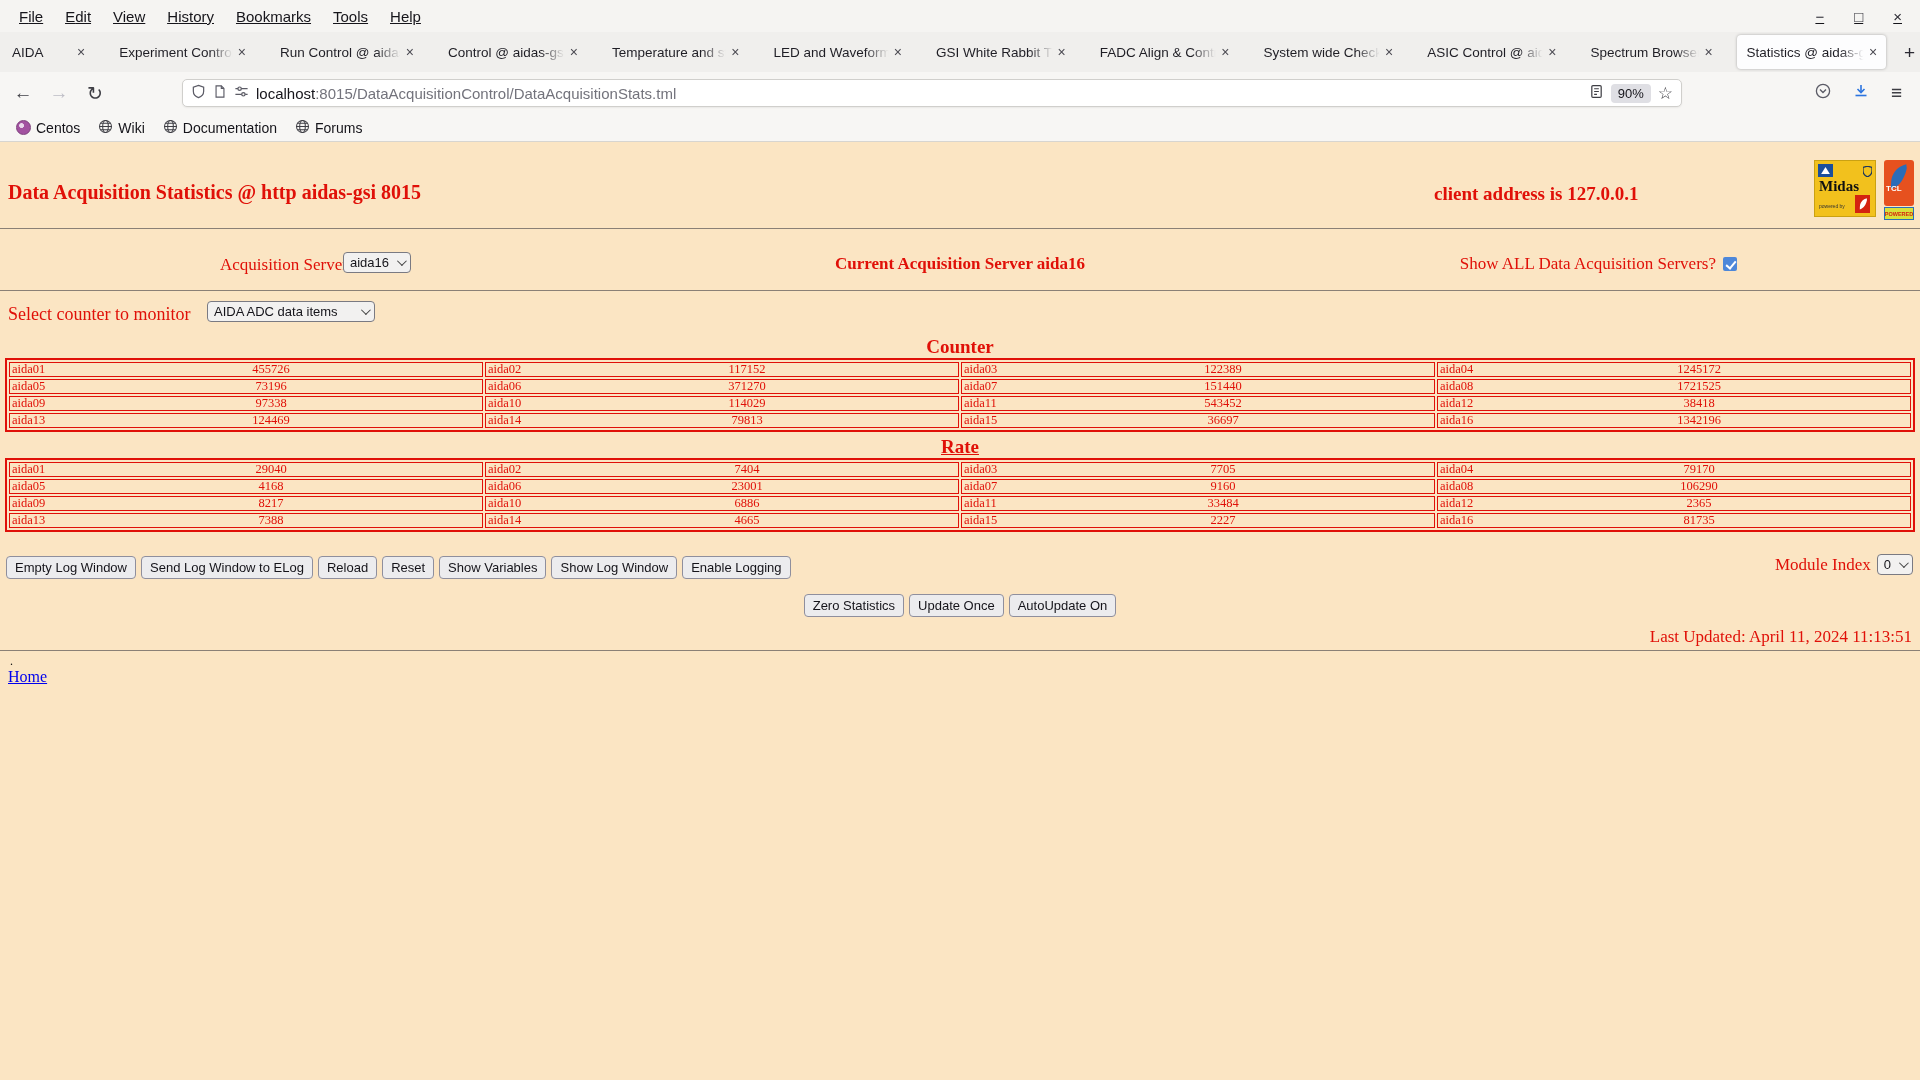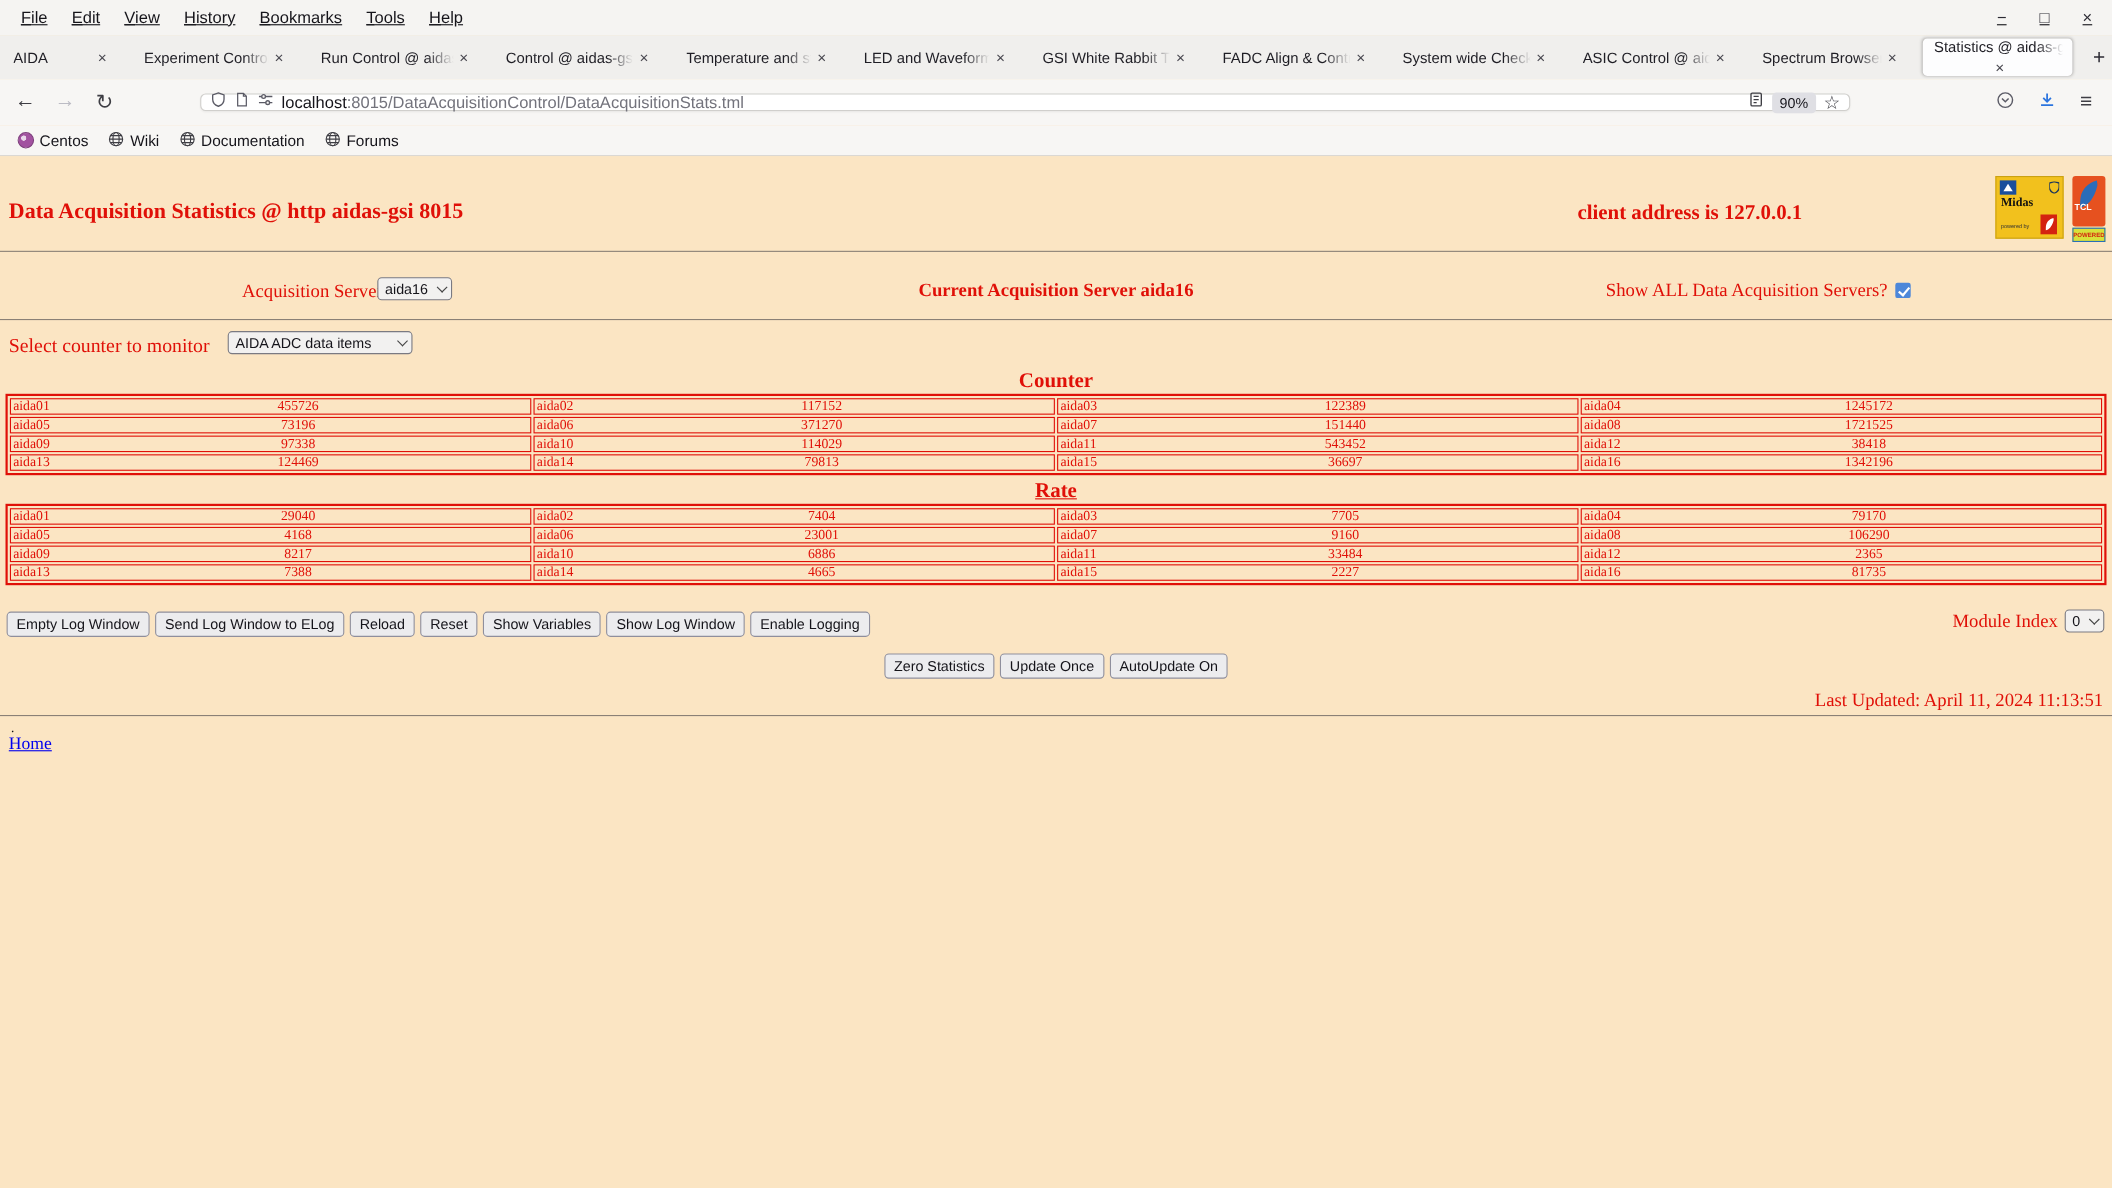--- a/index.html
+++ b/index.html
@@ -12,29 +12,29 @@
   .mi { display:inline-block; padding:4px 11px; cursor:default; }
   .mi::first-letter { text-decoration:underline; }
   .winctl { margin-left:auto; display:flex; align-items:center; gap:30px; padding-right:18px; color:#2b2a33; font-size:15px; }
   .winctl span { cursor:default; }
 
   
   .tabbar { height:40px; background:#f0efed; display:flex; align-items:flex-end; flex:0 0 auto; padding:0 2px;gap:15px; }
   .tab { width:153px; height:34px; margin-bottom:3px; display:flex; align-items:center; padding:0 6px 0 10px; border-radius:4px; color:#1f1e25; font-size:13.5px; position:relative; }
   .tab .tl { flex:1; white-space:nowrap; overflow:hidden; -webkit-mask-image:linear-gradient(90deg,#000 78%,transparent 98%); mask-image:linear-gradient(90deg,#000 78%,transparent 98%); }
   .tab .tc { color:#4b4a52; font-size:14px; padding:0 3px; }
-  .tab.active { background:#fdfdfe; box-shadow:0 0 3px rgba(0,0,0,.3);flex-direction:column; }
+  .tab.active { background:#fdfdfe; box-shadow:0 0 3px rgba(0,0,0,.3); }
   .newtab { width:30px; height:30px; margin-bottom:4px; display:flex; align-items:center; justify-content:center; font-size:19px; color:#2b2a33; }
 
   
   .navbar { height:42px; background:#f7f6f4; display:flex; align-items:center; flex:0 0 auto; }
   .navicon { font-size:19px; color:#3e3e44; width:30px; text-align:center; }
   .navicon.disabled { color:#bcbcc4; }
   .navbar .lead { display:flex; gap:6px; padding-left:8px; width:182px; }
-  .urlbar { width:1500px; height:16px; background:#ffffff; border:1px solid #d0cfcc; border-radius:5px; display:flex; align-items:center; padding:0 8px; gap:7px; box-shadow:0 1px 2px rgba(0,0,0,.06); }
+  .urlbar { width:1500px; height:28px; background:#ffffff; border:1px solid #d0cfcc; border-radius:5px; display:flex; align-items:center; padding:0 8px; gap:7px; box-shadow:0 1px 2px rgba(0,0,0,.06); }
   .urlbar svg { flex:0 0 auto; }
   .urltext { flex:1; font-size:15px; white-space:nowrap; overflow:hidden; }
   .urltext .host { color:#15141a; }
   .urltext .rest { color:#73737c; }
   .zoompill { background:#dfdfe4; border-radius:4px; font-size:13px; color:#15141a; padding:2px 7px; }
   .staricon { font-size:17px; color:#3e3e44; }
   .navbar .trail { display:flex; align-items:center; gap:22px; margin-left:auto; padding-right:18px; }
   .hamb { font-size:19px; color:#3e3e44; }
 
   
@@ -46,21 +46,21 @@
   .page { flex:1; background:#fbe5c3; position:relative; font-family:"Liberation Serif",serif; }
   .red { color:#e01008; }
   .hr { position:absolute; left:0; width:100%; border-top:1px solid #8a8076; }
   .pg-title { position:absolute; left:8px; top:39px; font-size:20px; font-weight:bold; }
   .pg-client { position:absolute; left:1434px; top:41px; font-size:19px; font-weight:bold; }
 
   
   .midas-logo { position:absolute; left:1814px; top:18px; width:62px; height:57px; background:#f2c11d; border:1px solid #caa112; }
   .ml-tri { position:absolute; left:3px; top:3px; width:15px; height:13px; background:#1a4f9c; display:flex; align-items:center; justify-content:center; }
   .ml-shield { position:absolute; right:3px; top:2px; }
-  .ml-text { position:absolute; left:4px; top:17px; font-family:"Liberation Serif",serif; font-weight:bold; font-size:11px; color:#111; }
+  .ml-text { position:absolute; left:4px; top:17px; font-family:"Liberation Serif",serif; font-weight:bold; font-size:15px; color:#111; }
   .ml-pow { position:absolute; left:4px; bottom:7px; font-size:5px; color:#333; font-family:"Liberation Sans",sans-serif; }
   .ml-feather { position:absolute; right:5px; bottom:3px; width:15px; height:18px; background:#d42310; display:flex; align-items:center; justify-content:center; }
   .tcl-logo { position:absolute; left:1884px; top:18px; width:30px; height:60px; }
   .tcl-top { position:absolute; top:0; width:30px; height:46px; background:#e6511f; border-radius:3px; overflow:hidden; }
   .tcl-text { position:absolute; left:2px; bottom:13px; color:#fff; font-weight:bold; font-size:8px; font-family:"Liberation Sans",sans-serif; }
   .tcl-pow-strip { position:absolute; bottom:0; width:30px; height:13px; background:#d8e13a; border:1px solid #2a6fb8; display:flex; align-items:center; justify-content:center; }
   .tcl-pow-strip span { font-size:5.5px; font-weight:bold; color:#d42310; font-family:"Liberation Sans",sans-serif; }
 
   
   .acq-label { position:absolute; left:220px; top:113px; font-size:17px; }

